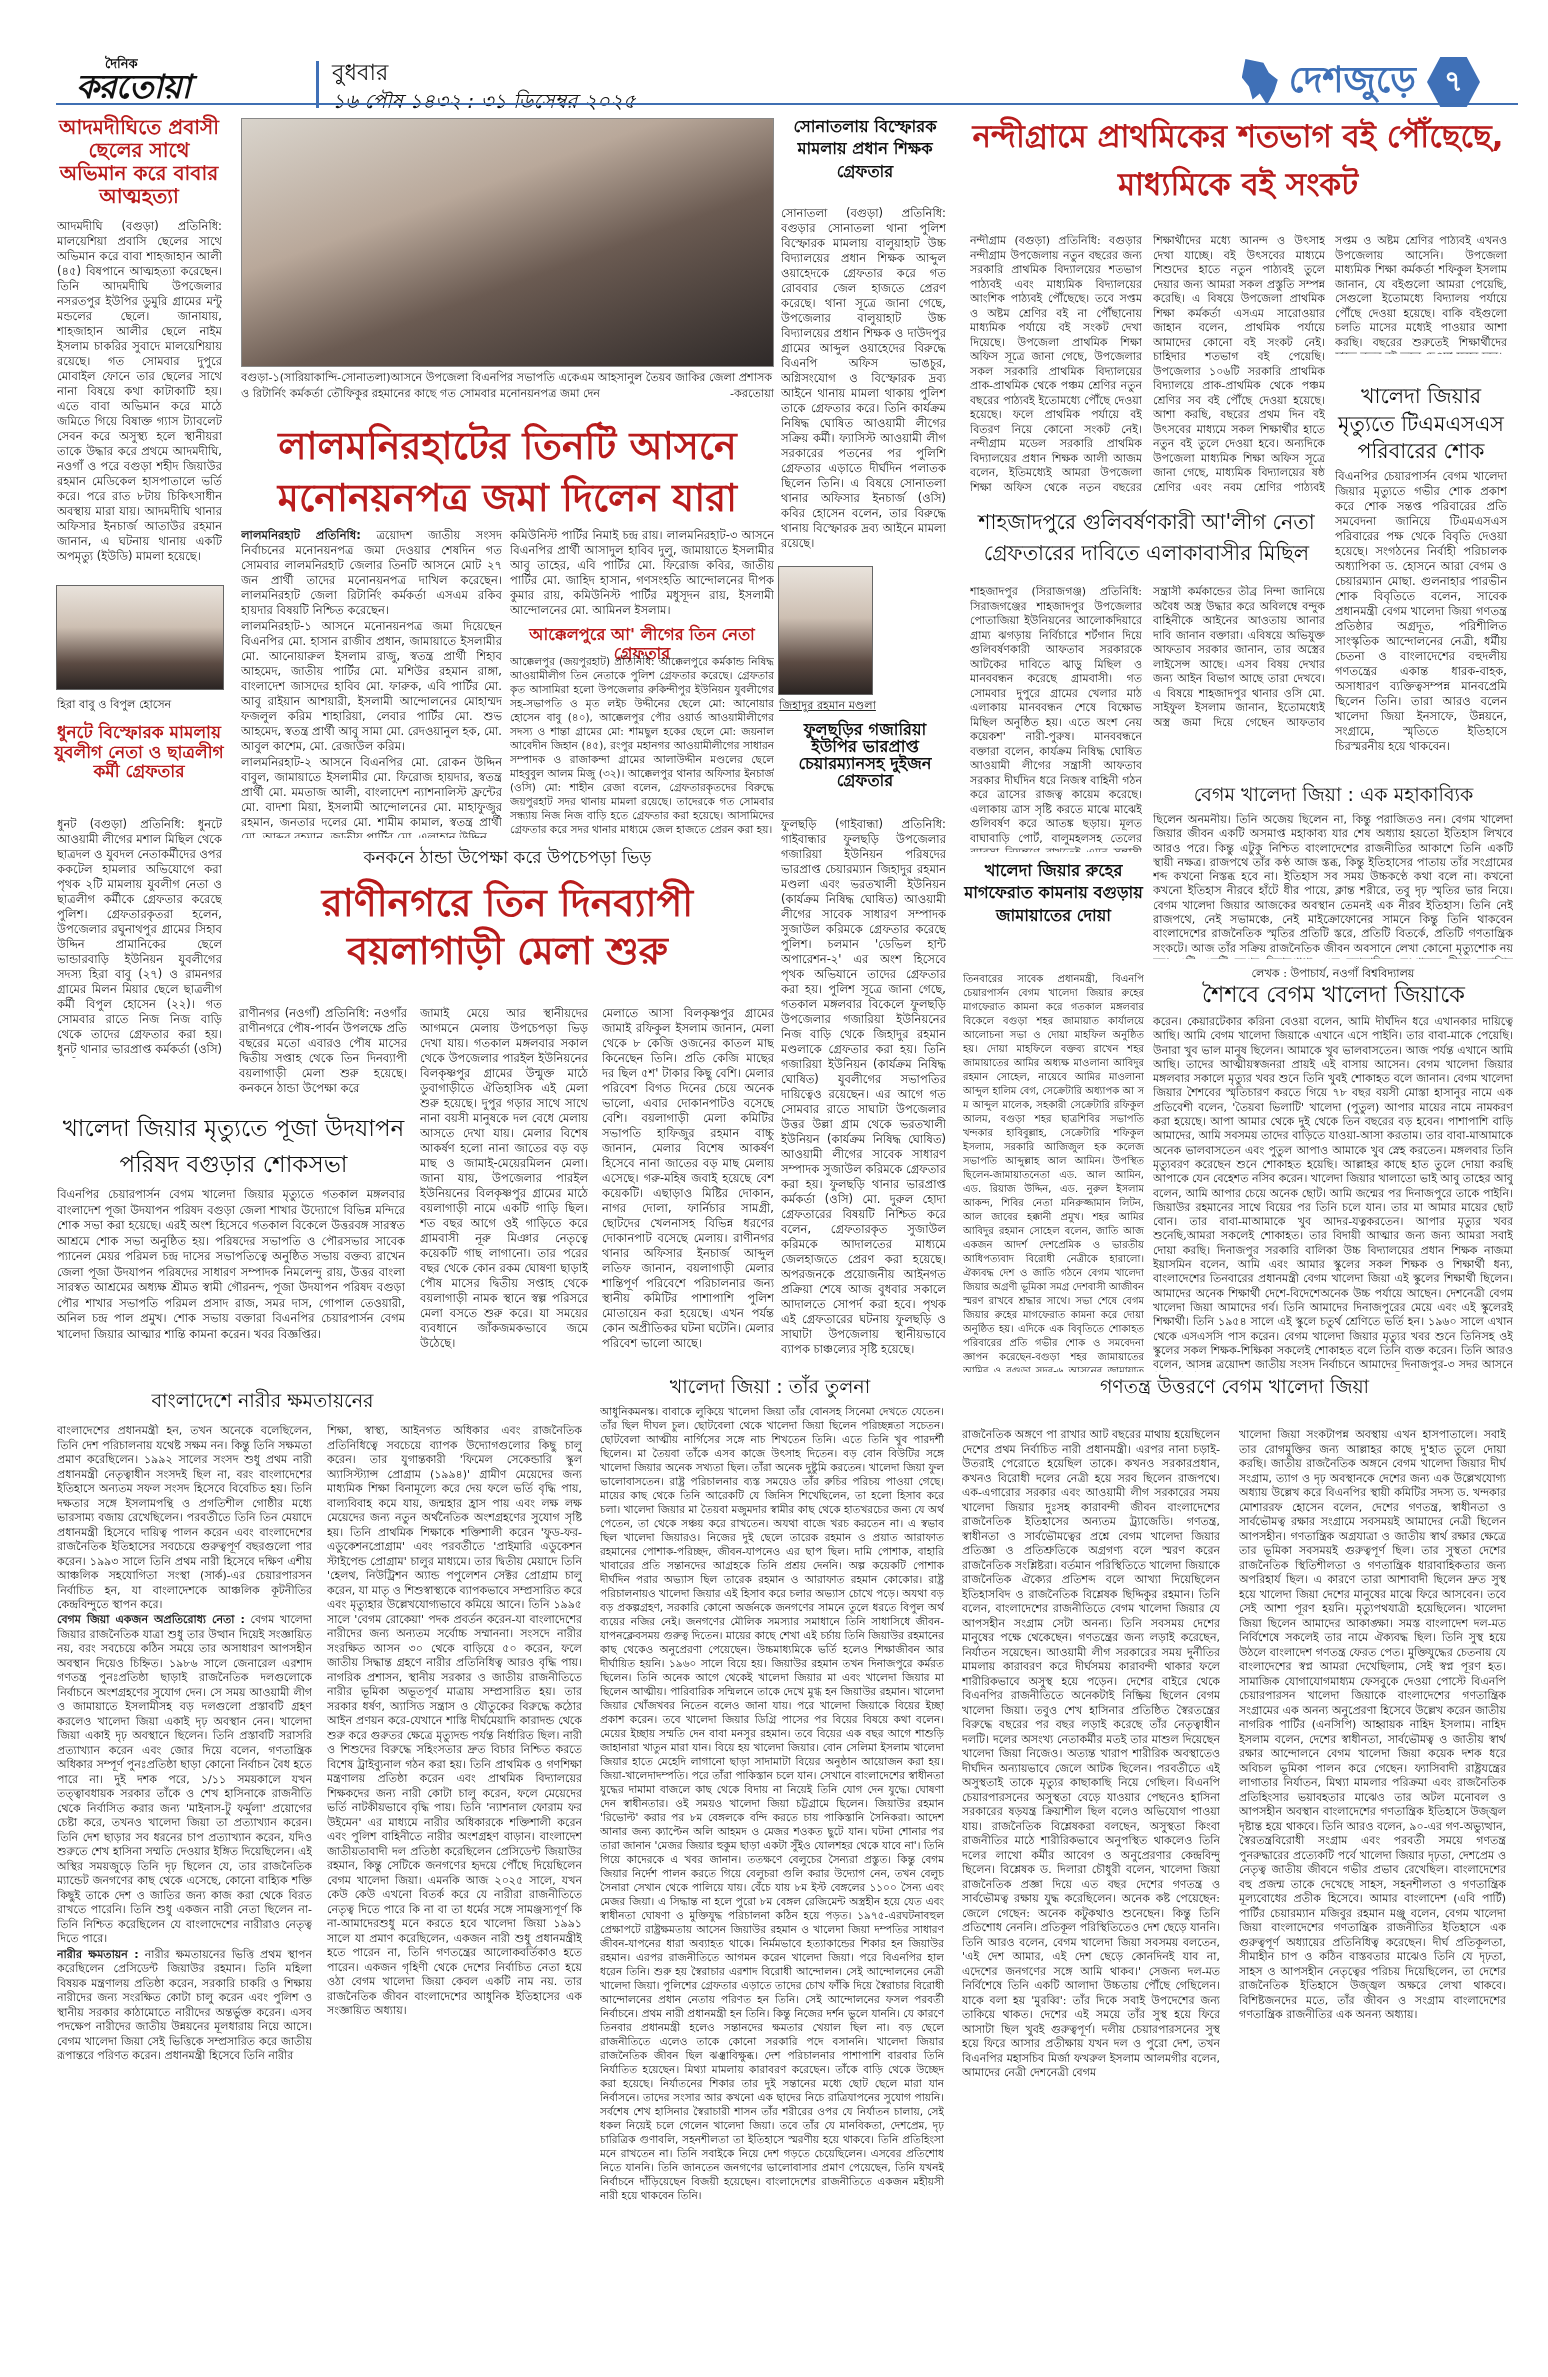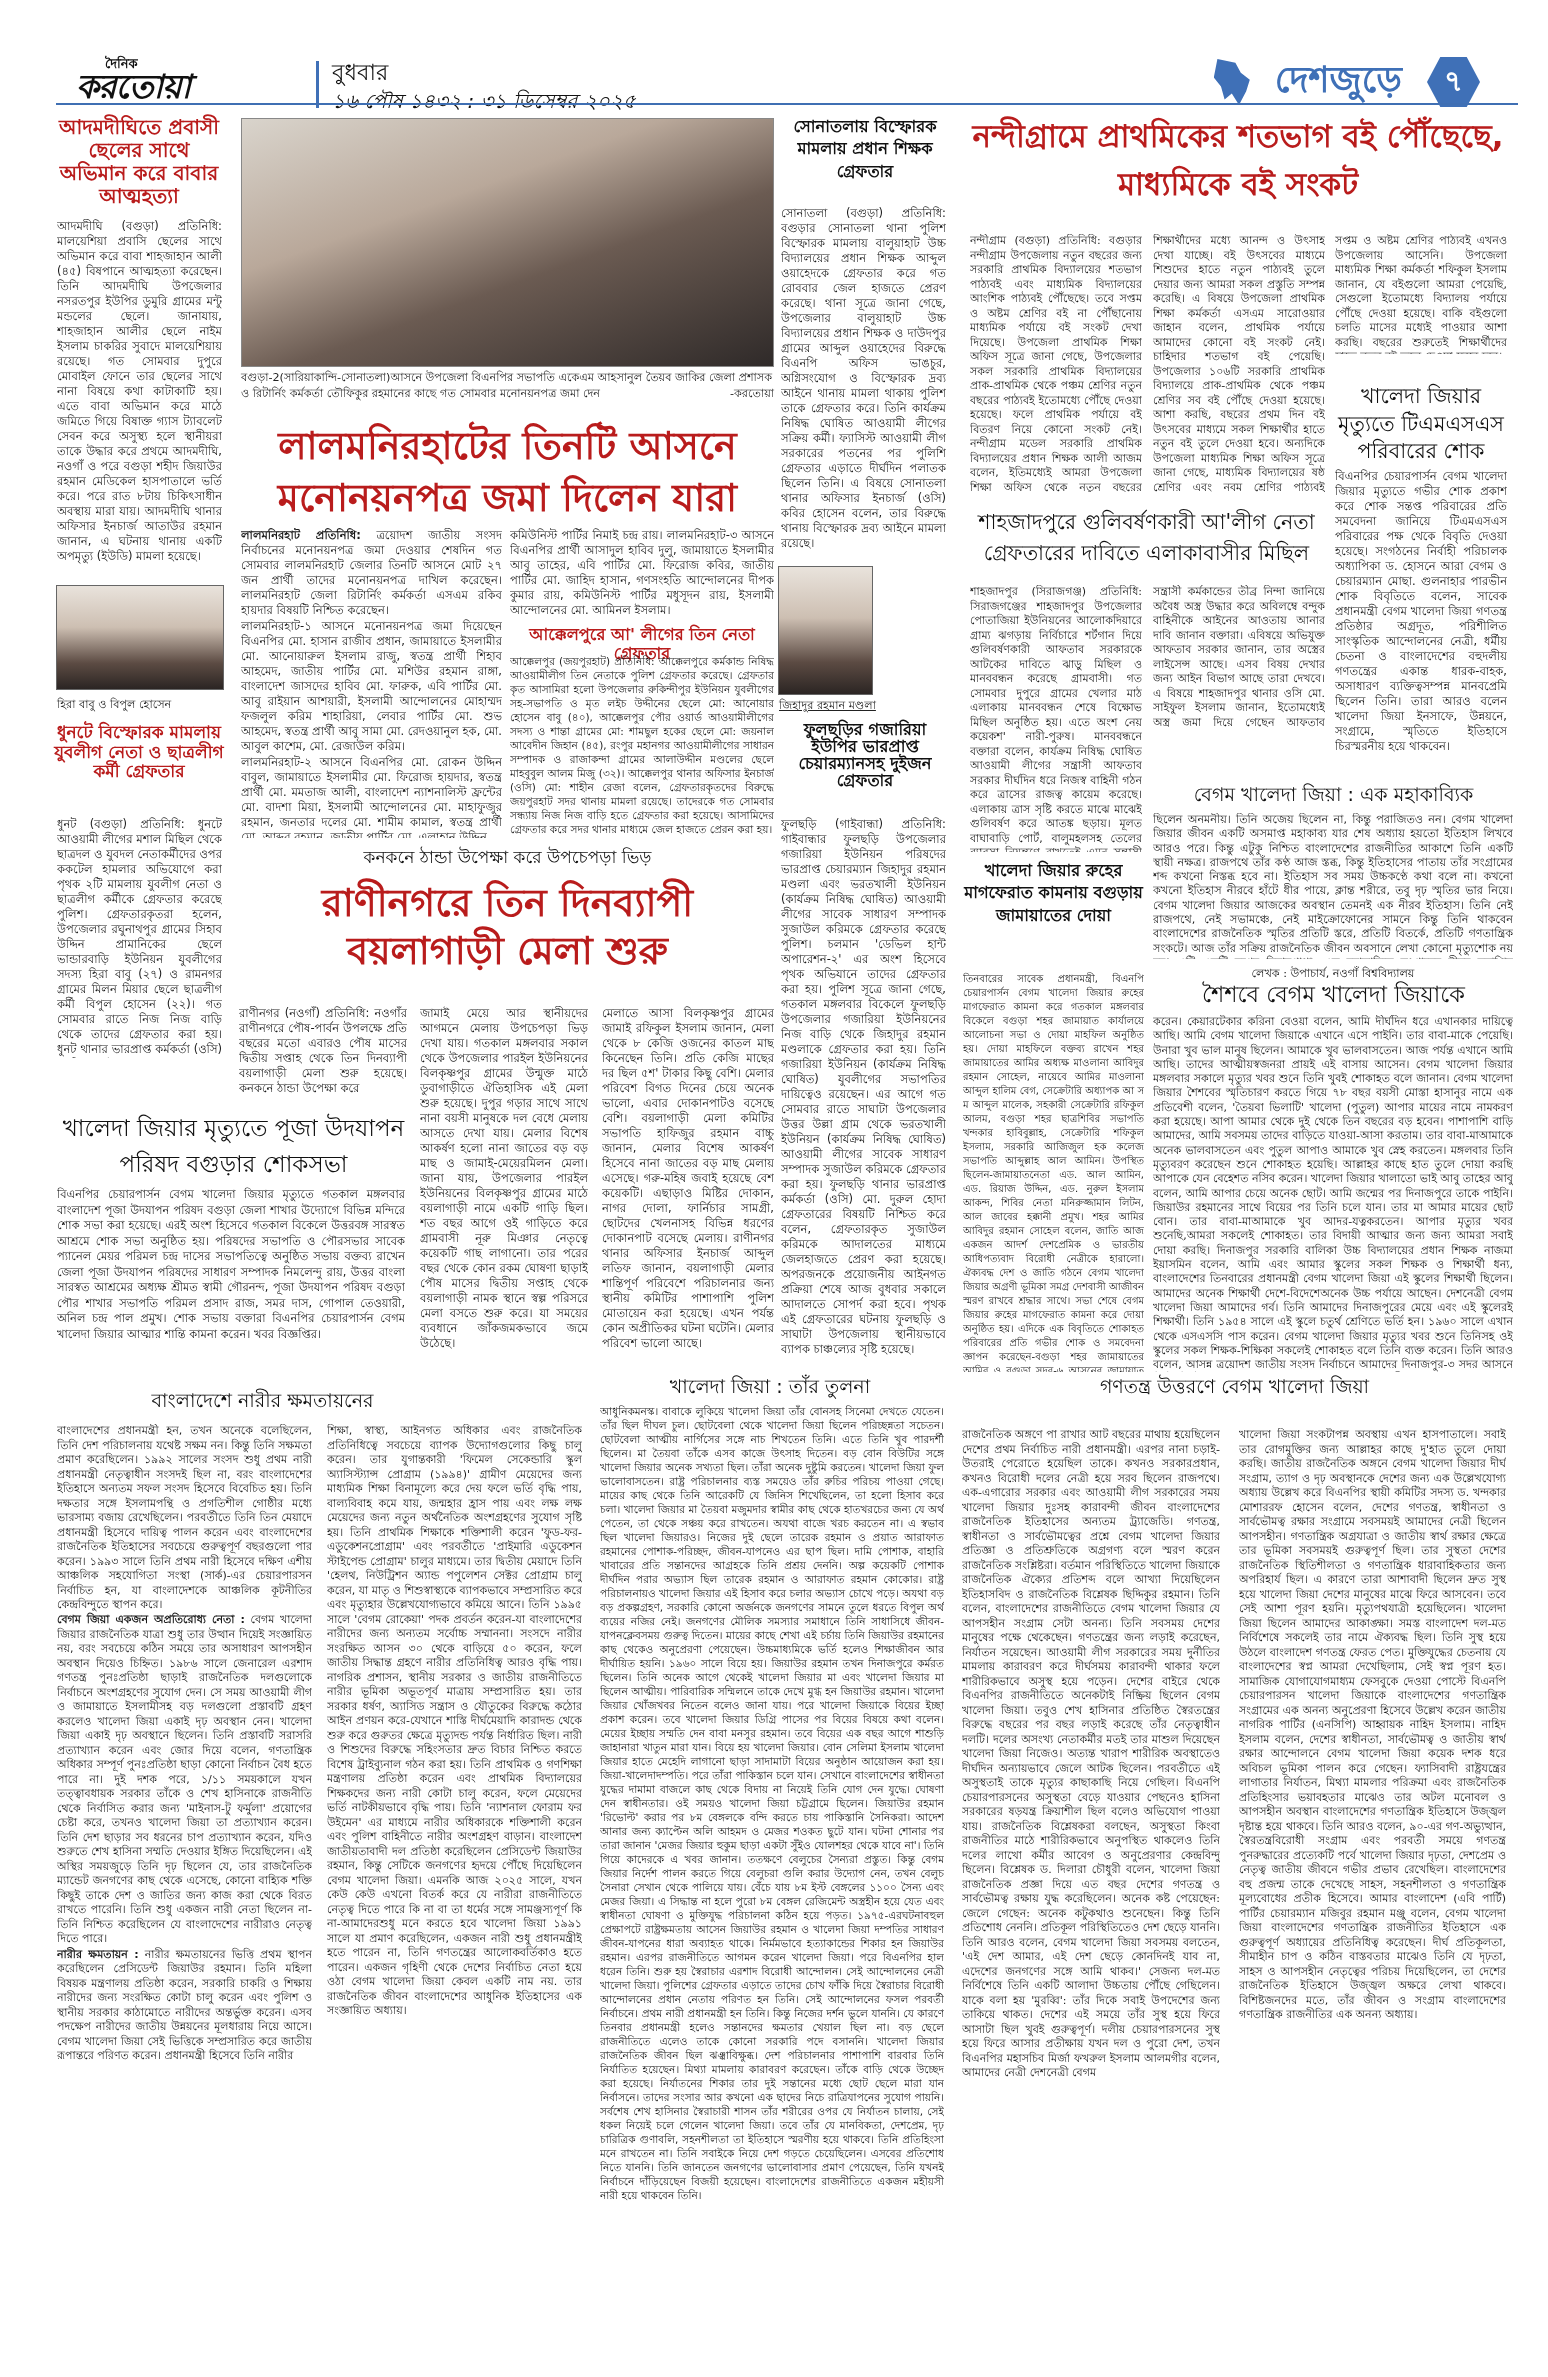--- a/index.html
+++ b/index.html
@@ -21,34 +21,34 @@
 </style>
 </head>
 <body>
 
 <div class="abs" style="left:52px;top:52px;width:1454px;height:58px;">
   <div class="abs" style="left:53px;top:1.7px;font-size:13px;font-weight:bold;">দৈনিক</div>
   <div class="abs" style="left:24px;top:15.5px;font-size:33px;font-weight:bold;letter-spacing:-0.9px;line-height:38px;font-style:italic;">করতোয়া</div>
   <div class="abs" style="left:264px;top:8.6px;width:3.4px;height:47px;background:#3f70b7;"></div>
   <div class="abs" style="left:280px;top:3.4px;font-size:22.4px;">বুধবার</div>
   <div class="abs" style="left:280px;top:34px;font-size:20px;font-style:italic;">১৬ পৌষ ১৪৩২ : ৩১ ডিসেম্বর ২০২৫</div>
-  <div class="abs" style="right:26px;top:0;display:flex;align-items:center;gap:25px;">
+  <div class="abs" style="right:26px;top:0;display:flex;align-items:center;gap:11px;">
     <div class="map-shape"></div>
     <div class="brand-blue" style="font-size:36px;font-weight:bold;">দেশজুড়ে</div>
     <div class="hex">৭</div>
   </div>
 </div>
 <div class="rule-h" style="left:56px;top:103px;width:1462px;"></div>
 
 <div class="abs hl" style="left:53px;top:116px;width:172px;font-size:20px;">আদমদীঘিতে প্রবাসী ছেলের সাথে অভিমান করে বাবার আত্মহত্যা</div>
 <div class="abs body-text" style="left:57px;top:219px;width:165px;height:348px;">আদমদীঘি (বগুড়া) প্রতিনিধি: মালয়েশিয়া প্রবাসি ছেলের সাথে অভিমান করে বাবা শাহজাহান আলী (৪৫) বিষপানে আত্মহত্যা করেছেন। তিনি আদমদীঘি উপজেলার নসরতপুর ইউপির ডুমুরি গ্রামের মন্টু মন্ডলের ছেলে। জানাযায়, শাহজাহান আলীর ছেলে নাইম ইসলাম চাকরির সুবাদে মালয়েশিয়ায় রয়েছে। গত সোমবার দুপুরে মোবাইল ফোনে তার ছেলের সাথে নানা বিষয়ে কথা কাটাকাটি হয়। এতে বাবা অভিমান করে মাঠে জমিতে গিয়ে বিষাক্ত গ্যাস ট্যাবলেট সেবন করে অসুস্থ্য হলে স্থানীয়রা তাকে উদ্ধার করে প্রথমে আদমদীঘি, নওগাঁ ও পরে বগুড়া শহীদ জিয়াউর রহমান মেডিকেল হাসপাতালে ভর্তি করে। পরে রাত ৮টায় চিকিৎসাধীন অবস্থায় মারা যায়। আদমদীঘি থানার অফিসার ইনচার্জ আতাউর রহমান জানান, এ ঘটনায় থানায় একটি অপমৃত্যু (ইউডি) মামলা হয়েছে।</div>
 
 <div class="abs photo" style="left:241px;top:118px;width:533px;height:249px;"></div>
 <div class="abs caption" style="left:241px;top:370px;width:533px;">
-  <span>বগুড়া-2(সারিয়াকান্দি-সোনাতলা)আসনে উপজেলা বিএনপির সভাপতি একেএম আহসানুল তৈয়ব জাকির জেলা প্রশাসক ও রিটার্নিং কর্মকর্তা তৌফিকুর রহমানের কাছে গত সোমবার মনোনয়নপত্র জমা দেন</span>
+  <span>বগুড়া-১(সারিয়াকান্দি-সোনাতলা)আসনে উপজেলা বিএনপির সভাপতি একেএম আহসানুল তৈয়ব জাকির জেলা প্রশাসক ও রিটার্নিং কর্মকর্তা তৌফিকুর রহমানের কাছে গত সোমবার মনোনয়নপত্র জমা দেন</span>
   <span style="float:right;">-করতোয়া</span>
 </div>
 
 <div class="abs hl" style="left:241px;top:420px;width:533px;font-size:38px;line-height:52px;">লালমনিরহাটের তিনটি আসনে মনোনয়নপত্র জমা দিলেন যারা</div>
 <div class="abs body-text" style="left:241px;top:528px;width:261px;height:310px;">
   <p><b>লালমনিরহাট প্রতিনিধি:</b> <span>ত্রয়োদশ জাতীয় সংসদ নির্বাচনের মনোনয়নপত্র জমা দেওয়ার শেষদিন গত সোমবার লালমনিরহাট জেলার তিনটি আসনে মোট ২৭ জন প্রার্থী তাদের মনোনয়নপত্র দাখিল করেছেন। লালমনিরহাট জেলা রিটার্নিং কর্মকর্তা এসএম রকিব হায়দার বিষয়টি নিশ্চিত করেছেন।</span></p>
   <p>লালমনিরহাট-১ আসনে মনোনয়নপত্র জমা দিয়েছেন বিএনপির মো. হাসান রাজীব প্রধান, জামায়াতে ইসলামীর মো. আনোয়ারুল ইসলাম রাজু, স্বতন্ত্র প্রার্থী শিহাব আহমেদ, জাতীয় পার্টির মো. মশিউর রহমান রাঙ্গা, বাংলাদেশ জাসদের হাবিব মো. ফারুক, এবি পার্টির মো. আবু রাইয়ান আশয়ারী, ইসলামী আন্দোলনের মোহাম্মদ ফজলুল করিম শাহারিয়া, লেবার পার্টির মো. শুভ আহমেদ, স্বতন্ত্র প্রার্থী আবু সামা মো. রেদওয়ানুল হক, মো. আবুল কাশেম, মো. রেজাউল করিম।</p>
   <p>লালমনিরহাট-২ আসনে বিএনপির মো. রোকন উদ্দিন বাবুল, জামায়াতে ইসলামীর মো. ফিরোজ হায়দার, স্বতন্ত্র প্রার্থী মো. মমতাজ আলী, বাংলাদেশ ন্যাশনালিস্ট ফ্রন্টের মো. বাদশা মিয়া, ইসলামী আন্দোলনের মো. মাহাফুজুর রহমান, জনতার দলের মো. শামীম কামাল, স্বতন্ত্র প্রার্থী মো. আব্দুর রহমান, জাতীয় পার্টির মো. এলাহান উদ্দিন,</p>
 </div>
 <div class="abs body-text" style="left:510px;top:528px;width:264px;height:86px;">কমিউনিস্ট পার্টির নিমাই চন্দ্র রায়। লালমনিরহাট-৩ আসনে বিএনপির প্রার্থী আসাদুল হাবিব দুলু, জামায়াতে ইসলামীর আবু তাহের, এবি পার্টির মো. ফিরোজ কবির, জাতীয় পার্টির মো. জাহিদ হাসান, গণসংহতি আন্দোলনের দীপক কুমার রায়, কমিউনিস্ট পার্টির মধুসূদন রায়, ইসলামী আন্দোলনের মো. আমিনুল ইসলাম।</div>

